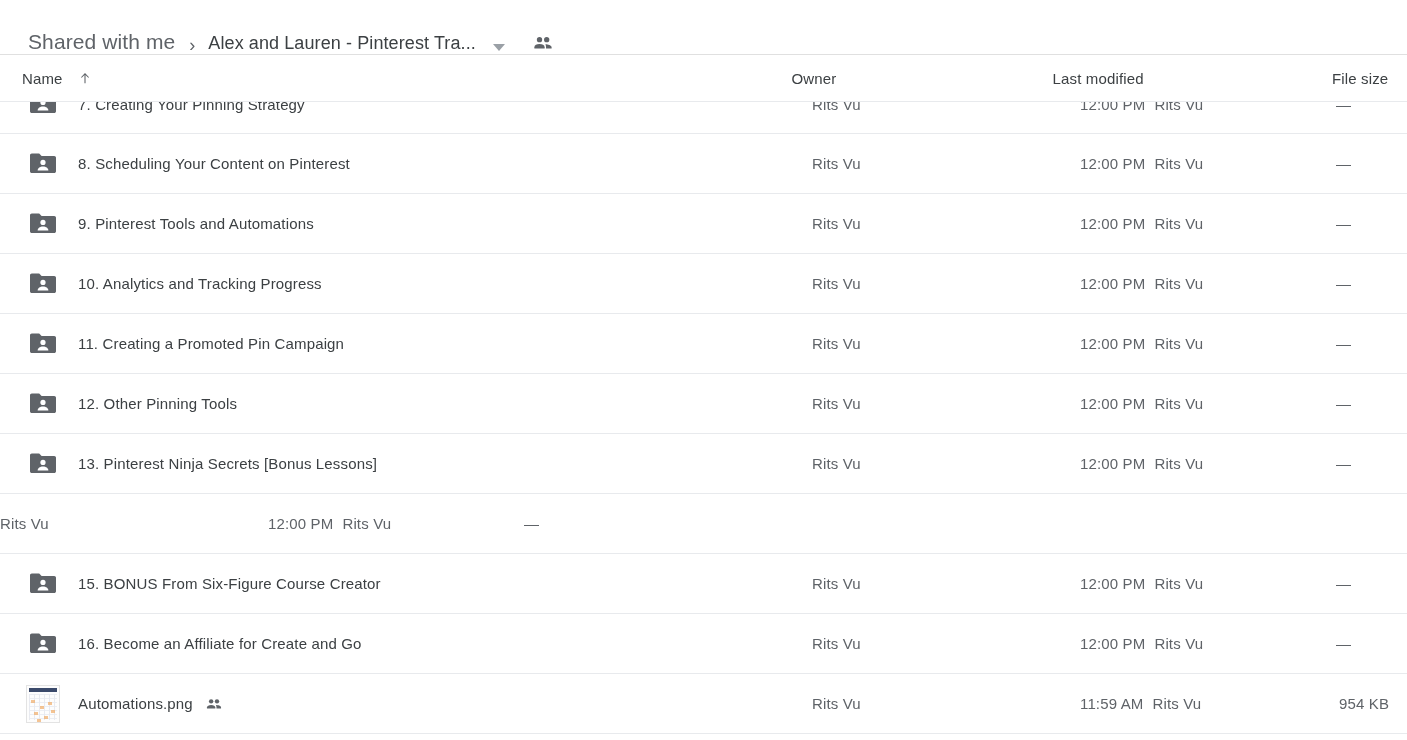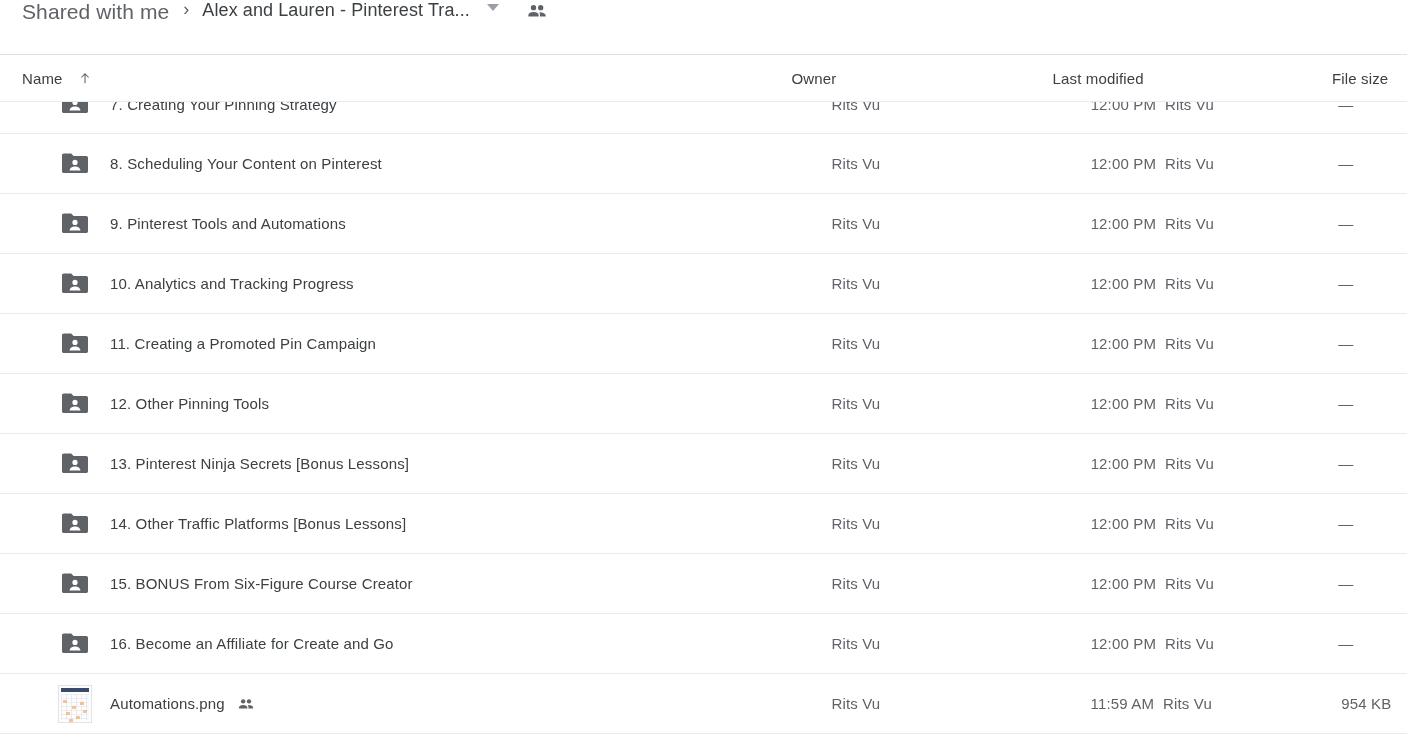--- a/index.html
+++ b/index.html
@@ -15,22 +15,22 @@
     width: 1407px;
     height: 740px;
     position: relative;
     background: #ffffff;
   }
 
   
   .breadcrumb-bar {
     height: 55px;
     display: flex;
-    align-items: flex-start;
-    padding-left: 22px;
+    align-items: flex-end;
+    padding-left: 28px;
     border-bottom: 1px solid #e0e0e0;
   }
   .crumb-parent {
     font-size: 21px;
     color: #5f6368;
     letter-spacing: 0.1px;
     white-space: nowrap;
     cursor: pointer;
   }
   .crumb-sep {
@@ -114,24 +114,23 @@
   }
   .row.first-clipped { border-top: 1px solid #e8eaed; }
 
   .row .cell {
     font-size: 15px;
     color: #3c4043;
     letter-spacing: 0.15px;
   }
   .row .rc-name {
     width: 812px;
-    padding-left: 12px;
+    padding-left: 26px;
     display: flex;
     align-items: center;
-    margin-left: 46px;
   }
   .row .rc-owner { width: 268px; color: #5f6368; }
   .row .rc-mod   { width: 250px; color: #5f6368; display: flex; align-items: baseline; }
   .row .rc-mod .mod-time { }
   .row .rc-mod .mod-who  { margin-left: 9px; }
   .row .rc-size  { width: 77px; color: #5f6368; padding-left: 9px; }
   .row .rc-size.dash { padding-left: 6px; }
 
   .file-icon {
     width: 34px; height: 30px;
@@ -347,32 +346,20 @@
             </span>
           </div>
           <div class="cell rc-owner">Rits Vu</div>
           <div class="cell rc-mod">
             <span class="mod-time">12:00 PM</span>
             <span class="mod-who">Rits Vu</span>
           </div>
           <div class="cell rc-size dash">—</div>
         </div>
         <div class="row">
-          <div class="cell rc-name">
-            <span class="file-icon">
-              <svg width="30" height="26" viewBox="0 0 30 26" aria-hidden="true">
-                <path d="M2 4.2c0-1 .8-1.8 1.8-1.8h7.4l2.4 2.6h12.6c1 0 1.8.8 1.8 1.8v13.4c0 1-.8 1.8-1.8 1.8H3.8c-1 0-1.8-.8-1.8-1.8z" fill="#5f6368"></path>
-                <circle cx="15" cy="11.4" r="2.6" fill="#ffffff"></circle>
-                <path d="M9.6 19.6c0-2.5 2.4-4.1 5.4-4.1s5.4 1.6 5.4 4.1z" fill="#ffffff"></path>
-              </svg>
-            </span>
-            <span class="name-wrap">
-              <span class="file-name">14. Other Traffic Platforms [Bonus Lessons]</span>
-            </span>
-          </div>
           <div class="cell rc-owner">Rits Vu</div>
           <div class="cell rc-mod">
             <span class="mod-time">12:00 PM</span>
             <span class="mod-who">Rits Vu</span>
           </div>
           <div class="cell rc-size dash">—</div>
         </div>
         <div class="row">
           <div class="cell rc-name">
             <span class="file-icon">

